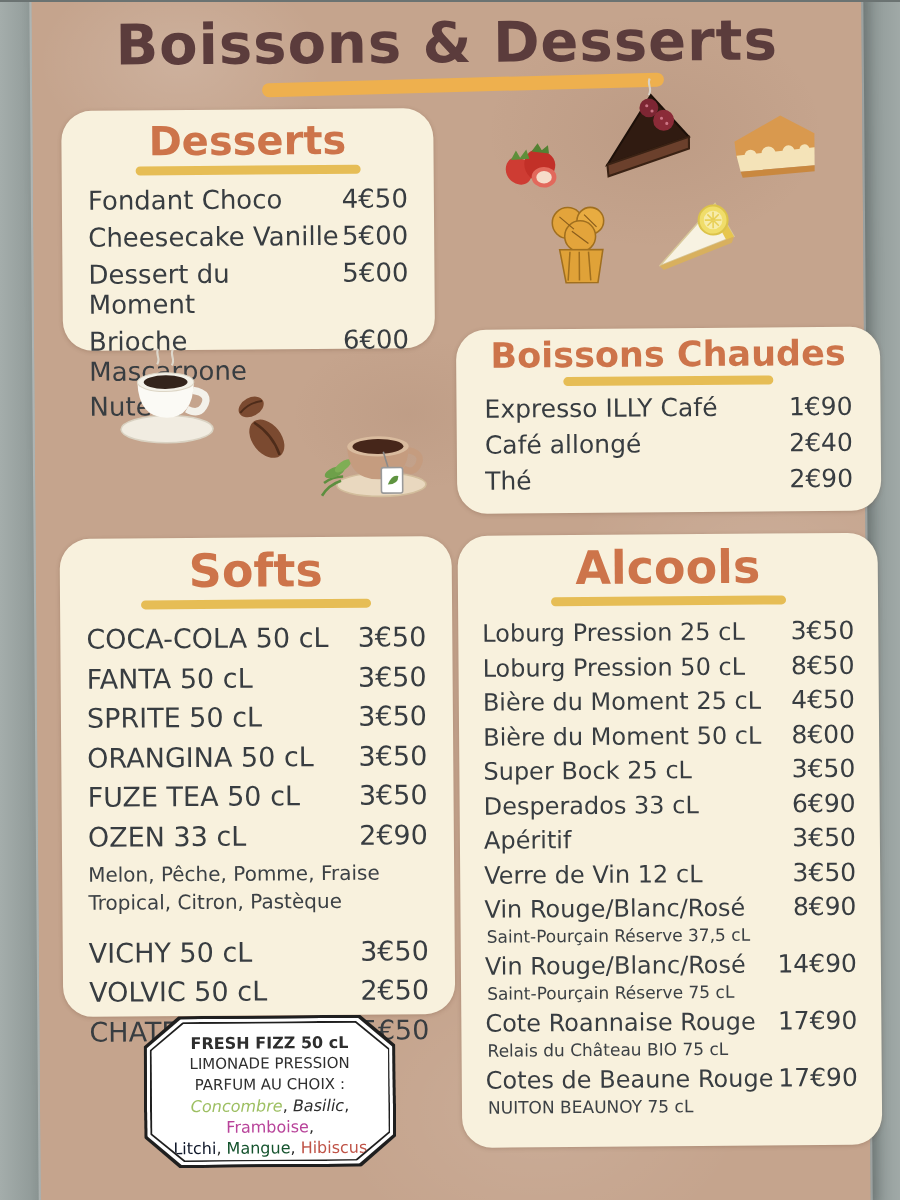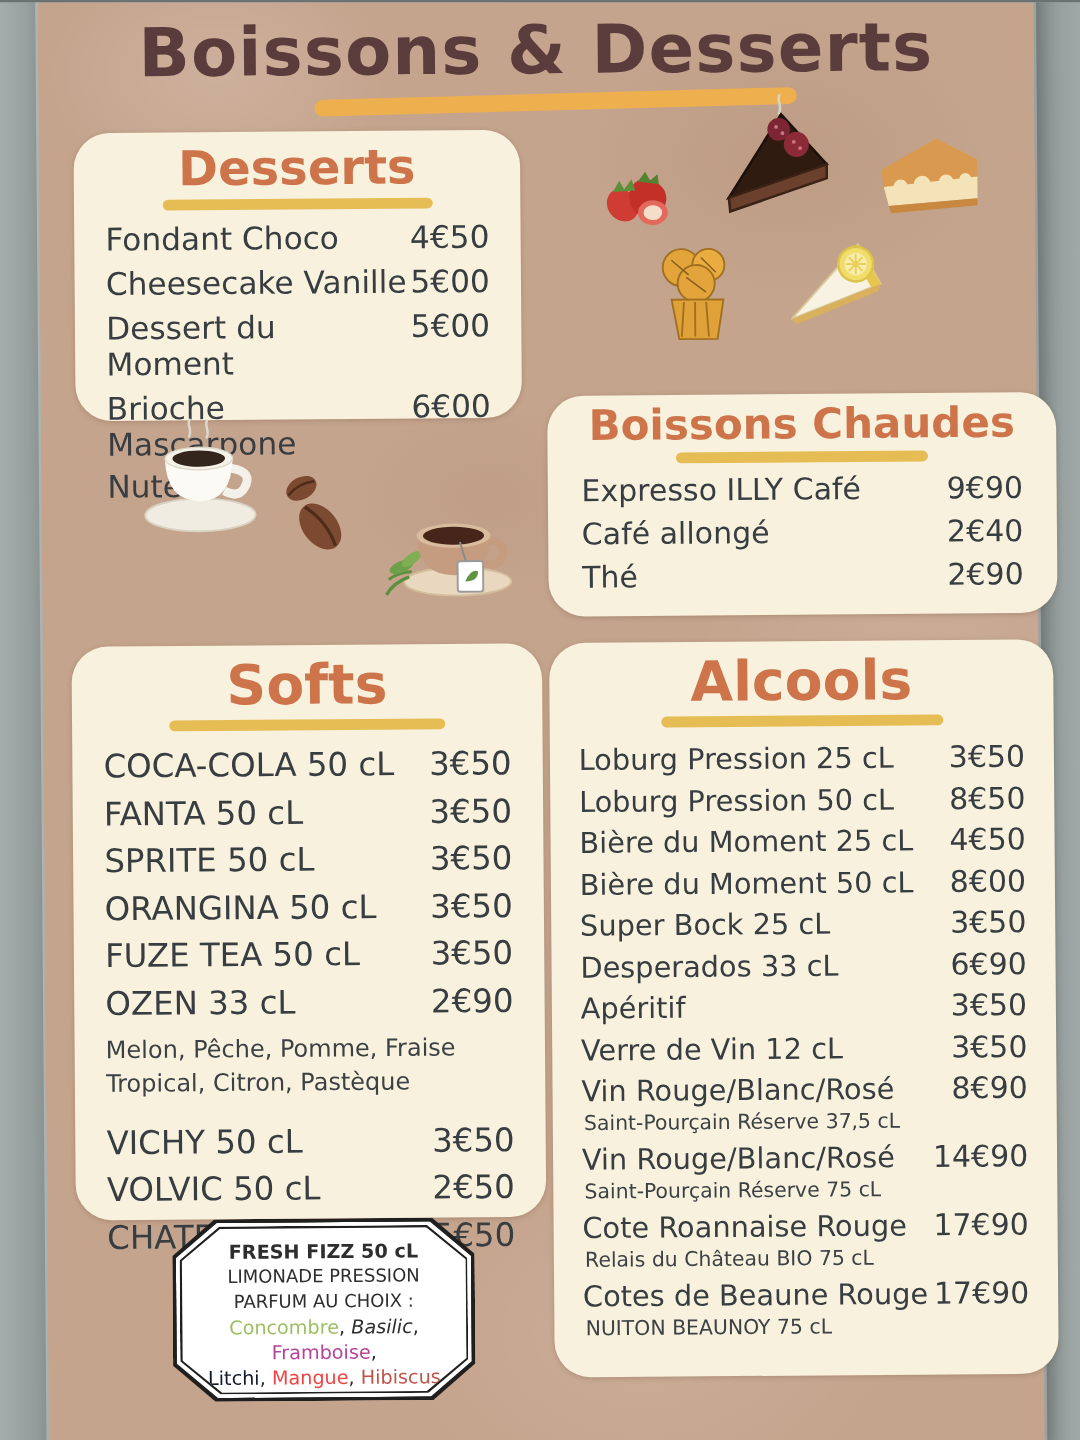--- a/index.html
+++ b/index.html
@@ -161,21 +161,21 @@
         <path d="M58 22 L58 38 M50 30 L66 30 M52.5 24.5 L63.5 35.5 M63.5 24.5 L52.5 35.5" stroke="#e8cf55" stroke-width="1.5"></path>
         <path d="M6 74 L78 46 L76 52 L10 78 Z" fill="#d8b05e"></path>
       </svg>
     </div>
 
     <div class="card card-bc">
       <div class="card-header">Boissons Chaudes</div>
       <div class="card-underline"></div>
       <div class="row">
         <span>Expresso ILLY Café</span>
-        <span class="price">9€90</span>
+        <span class="price">1€90</span>
       </div>
       <div class="row">
         <span>Café allongé</span>
         <span class="price">2€40</span>
       </div>
       <div class="row">
         <span>Thé</span>
         <span class="price">2€90</span>
       </div>
     </div>
@@ -319,22 +319,22 @@
       <div class="subnote">NUITON BEAUNOY 75 cL</div>
     </div>
 
     <div class="octo ff-outer">
       <div class="octo ff-mid">
         <div class="octo ff-line">
           <div class="octo ff-inner">
             <div class="ff-title">FRESH FIZZ 50 cL</div>
             <div class="ff-sub">LIMONADE PRESSION</div>
             <div class="ff-sub">PARFUM AU CHOIX :</div>
-            <div class="ff-flavors"><span style="color: rgb(157, 191, 98);">Concombre</span><span style="color: rgb(46, 46, 46);">, </span><span style="color: rgb(46, 46, 46); font-style: italic;">Basilic</span><span style="color: rgb(46, 46, 46);">, </span><span style="color: rgb(184, 67, 154);">Framboise</span><span style="color: rgb(46, 46, 46);">,</span></div>
-            <div class="ff-flavors"><span style="color: #0f172a;">Litchi</span><span style="color: rgb(46, 46, 46);">, </span><span style="color: #ef4444;">Mangue</span><span style="color: rgb(46, 46, 46);">, </span><span style="color: rgb(191, 83, 71);">Hibiscus</span></div>
+            <div class="ff-flavors"><span style="color: rgb(157, 191, 98); font-style: italic;">Concombre</span><span style="color: rgb(46, 46, 46);">, </span><span style="color: rgb(46, 46, 46); font-style: italic;">Basilic</span><span style="color: rgb(46, 46, 46);">, </span><span style="color: rgb(184, 67, 154);">Framboise</span><span style="color: rgb(46, 46, 46);">,</span></div>
+            <div class="ff-flavors"><span style="color: #0f172a;">Litchi</span><span style="color: rgb(46, 46, 46);">, </span><span style="color: #14532d;">Mangue</span><span style="color: rgb(46, 46, 46);">, </span><span style="color: rgb(191, 83, 71);">Hibiscus</span></div>
             <div class="ff-flavors"><span style="color: rgb(58, 58, 58);">ou </span><span style="color: rgb(201, 138, 138);">Fleur de Sureau</span></div>
             <div class="ff-price">=  3€50</div>
           </div>
         </div>
       </div>
     </div>
 
   </div>
 </div>
 

